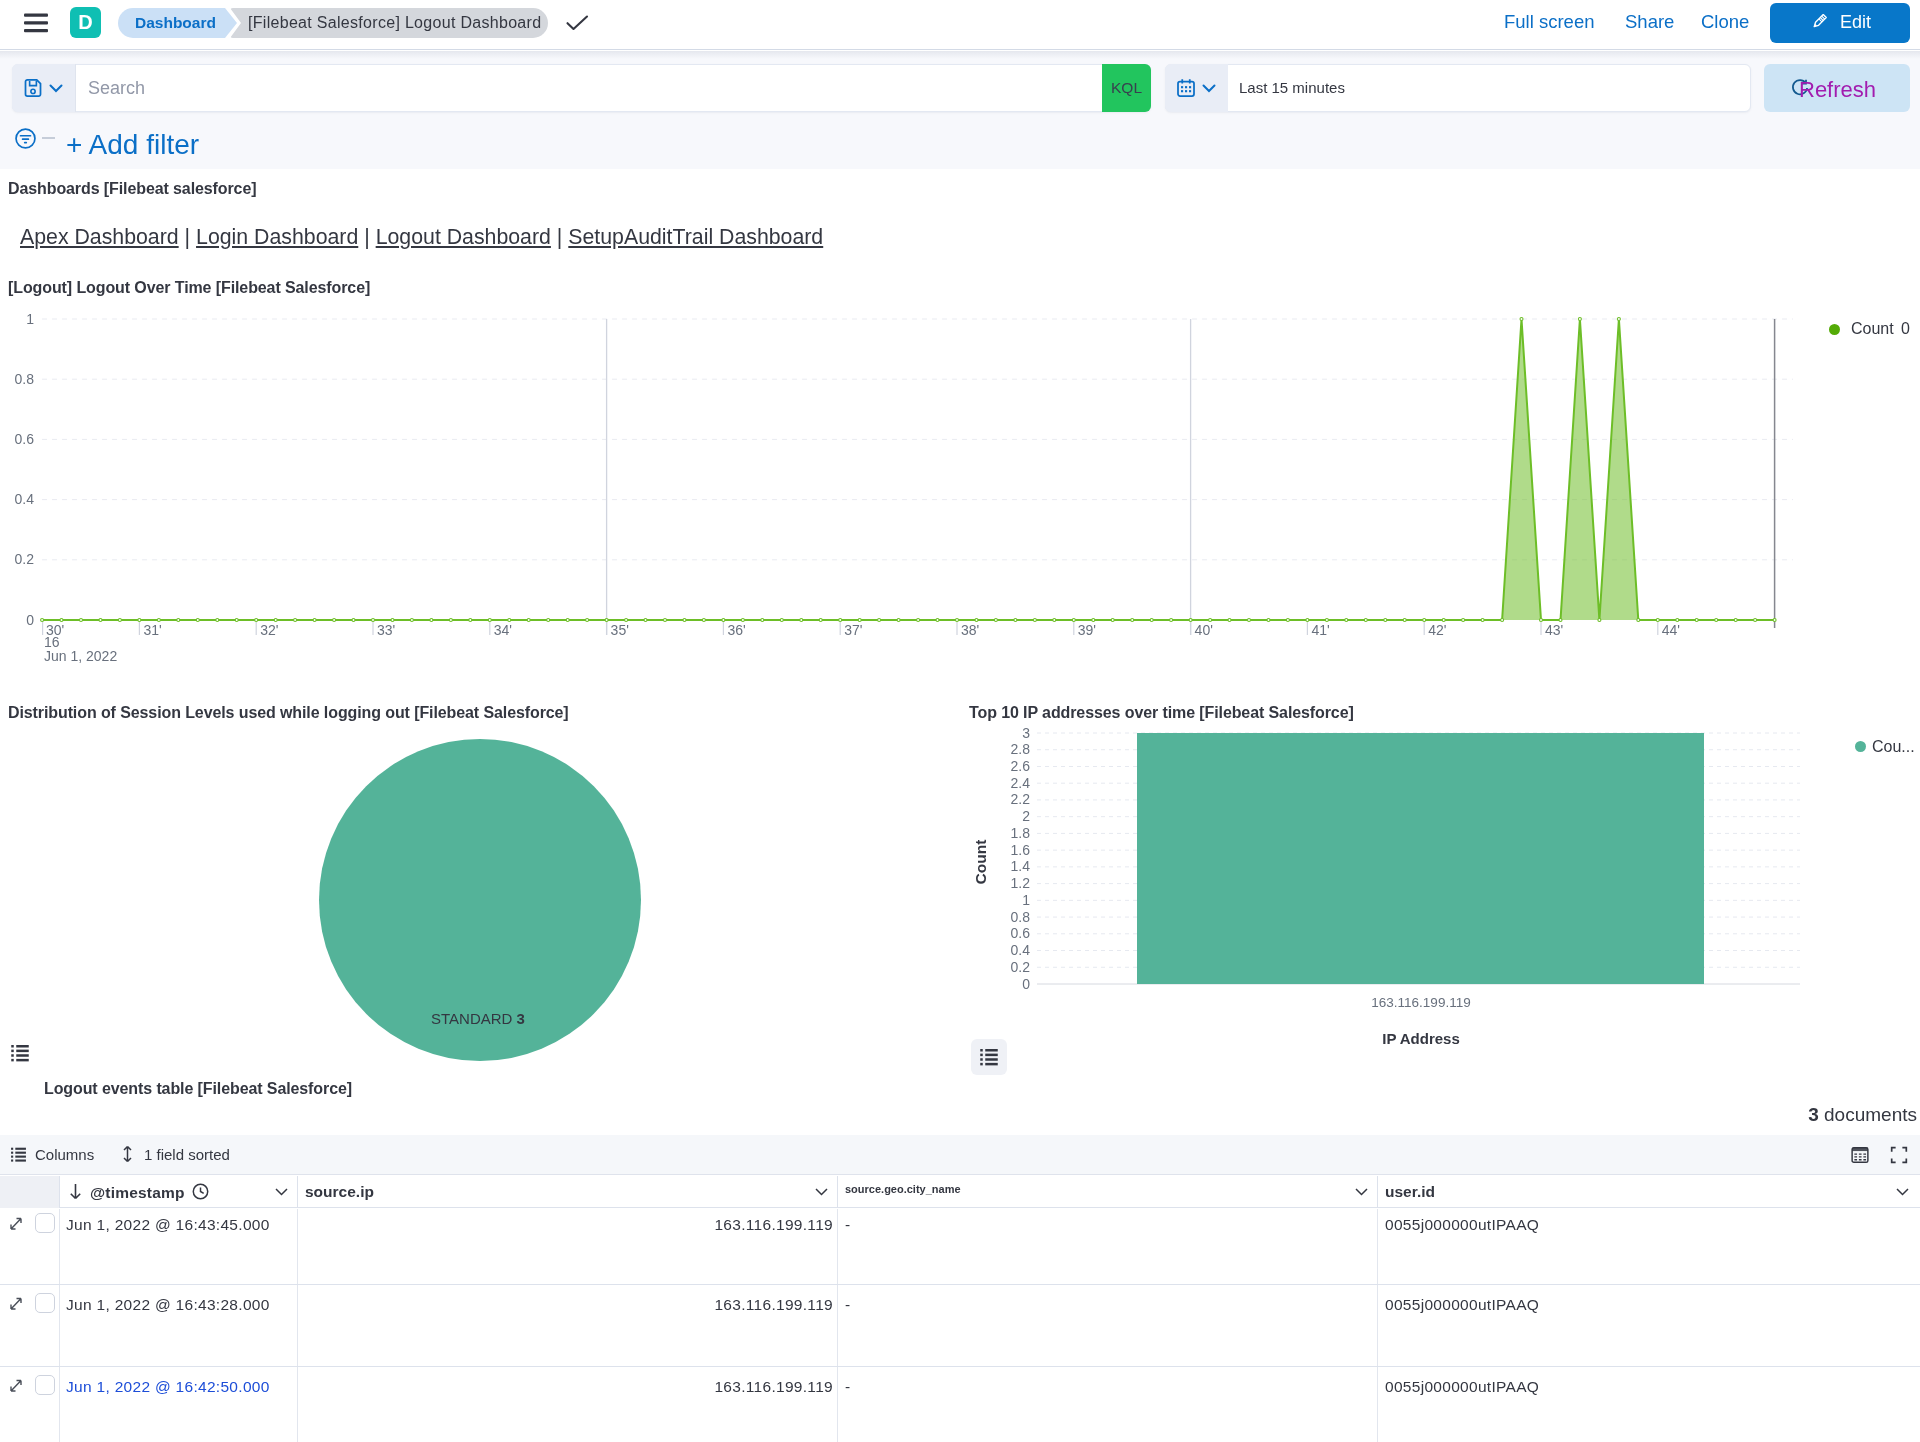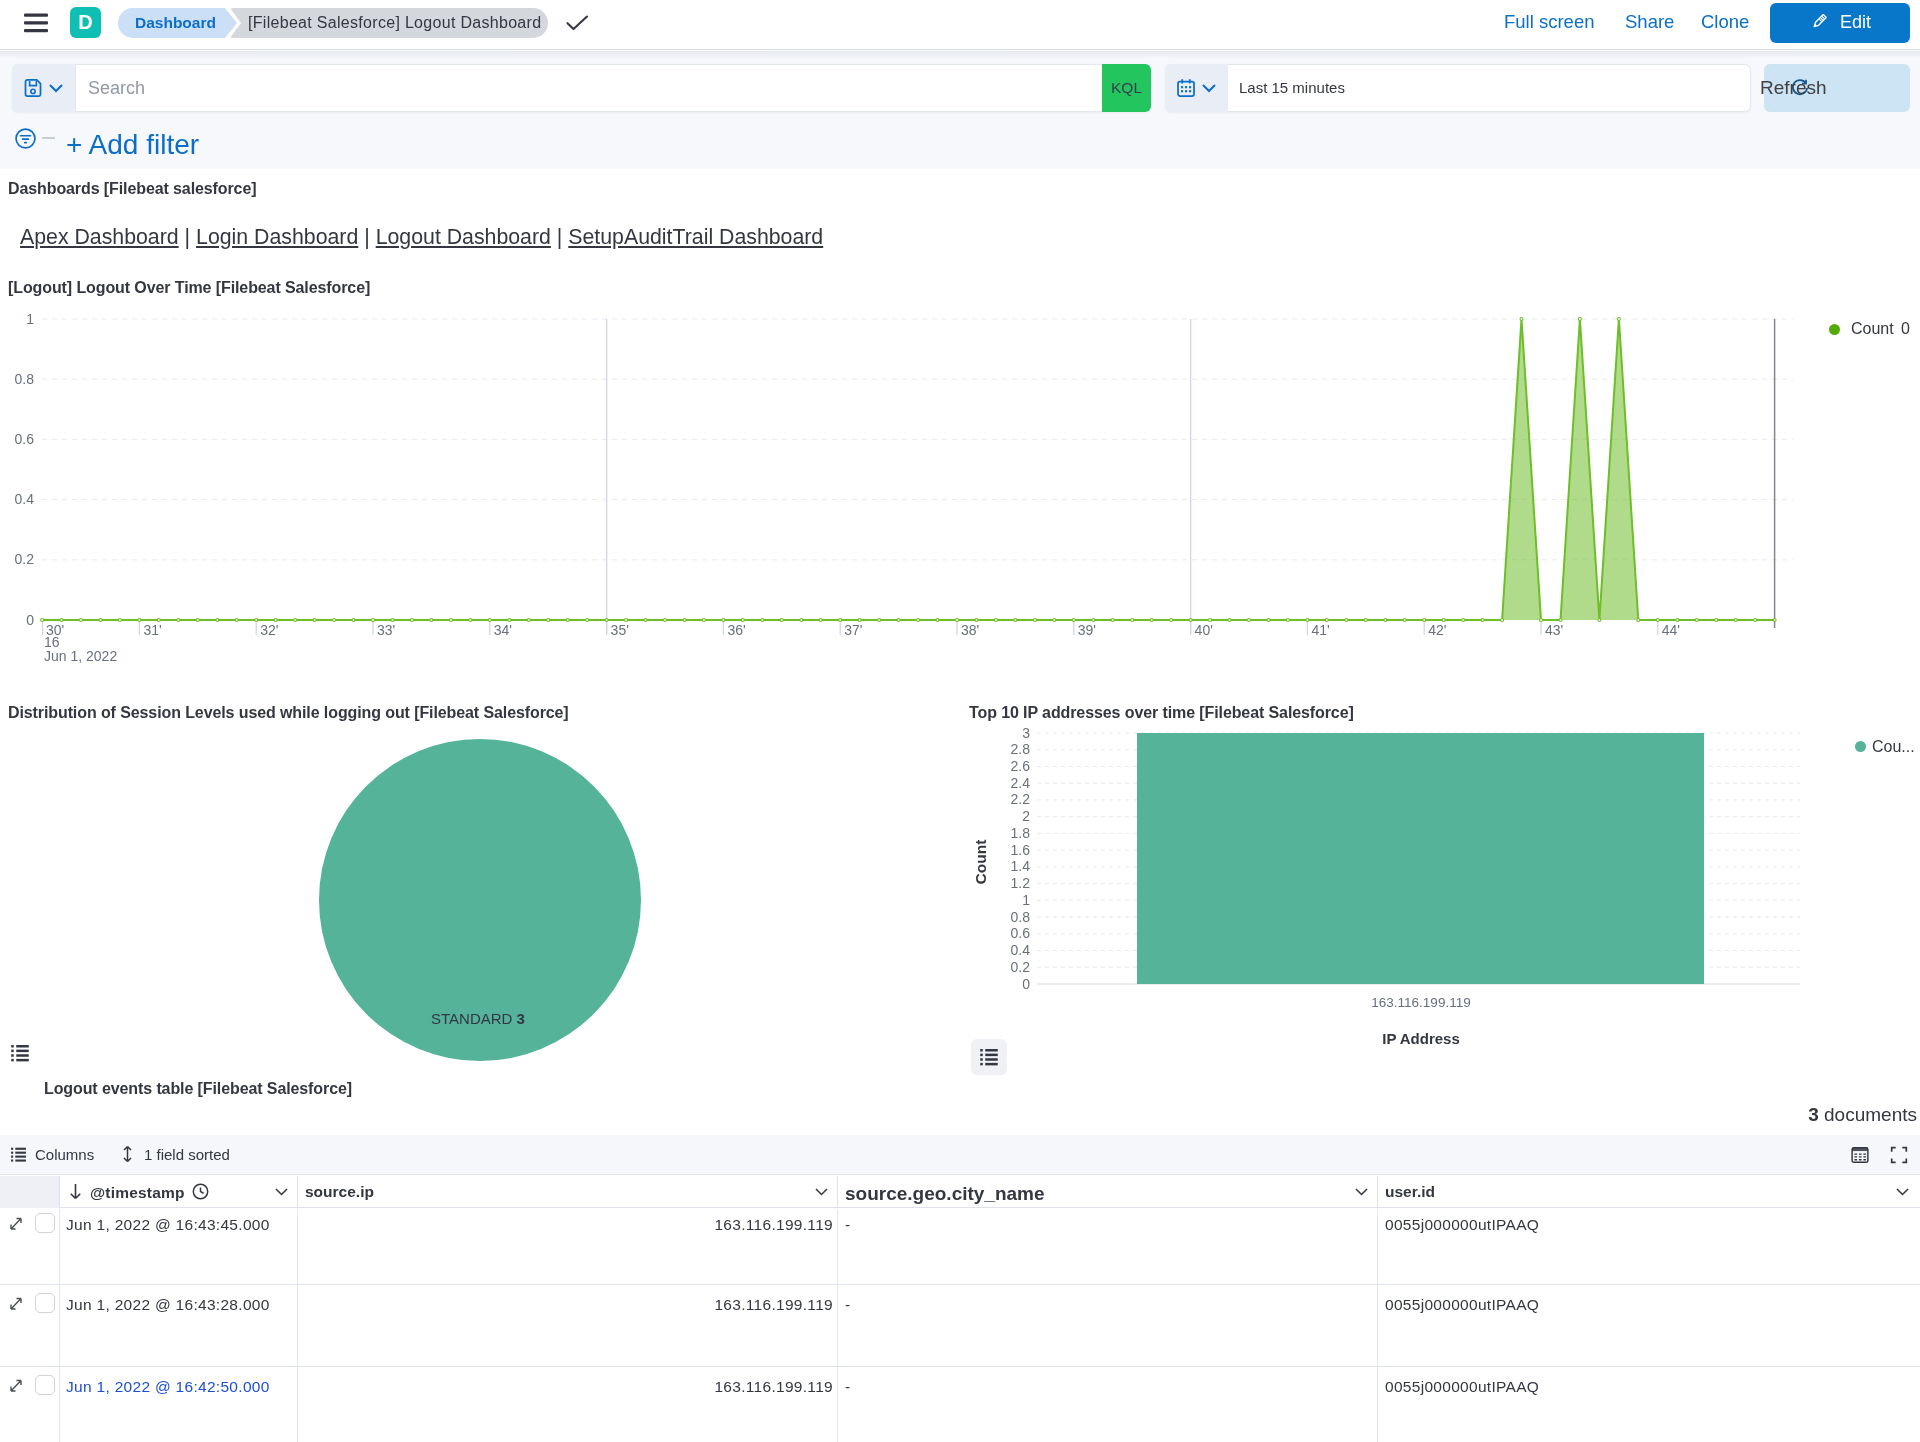--- a/index.html
+++ b/index.html
@@ -71,21 +71,21 @@
 </svg>
 <svg class="abs" style="left:1202px;top:84px;" width="14" height="9" viewBox="0 0 14 9">
 <polyline points="1.5,1.5 7,7 12.5,1.5" fill="none" stroke="#0b6fc7" stroke-width="2" stroke-linecap="round"></polyline>
 </svg>
 <div class="abs" style="left:1239px;top:64px;height:48px;line-height:48px;font-size:15px;color:#343741;">Last 15 minutes</div>
 <div class="abs" style="left:1764px;top:64px;width:146px;height:48px;background:#cde4f5;border-radius:6px;"></div>
 <svg class="abs" style="left:1790px;top:78px;" width="20" height="20" viewBox="0 0 16 16">
 <path d="M12.6 3.9 A5.7 5.7 0 1 0 13.7 8" fill="none" stroke="#13598f" stroke-width="1.4"></path>
 <path d="M12.8 1.3 V4.5 H9.6" fill="none" stroke="#13598f" stroke-width="1.4"></path>
 </svg>
-<div class="abs" style="left:1760px;top:77px;font-size:19px;color:#404040;">Refresh</div>
+<div class="abs" style="left:1799px;top:77px;font-size:22px;color:#a21caf;">Refresh</div>
 <svg class="abs" style="left:15px;top:128px;" width="21" height="21" viewBox="0 0 16 16">
 <circle cx="8" cy="8" r="7.2" fill="none" stroke="#0b6fc7" stroke-width="1.3"></circle>
 <path d="M4.2 5.9 h7.6 M5.8 8.5 h4.4 M7.4 11.1 h1.2" stroke="#0b6fc7" stroke-width="1.3" stroke-linecap="round"></path>
 </svg>
 <div class="abs" style="left:42px;top:136.5px;width:13px;height:2px;background:#c6cdd9;"></div>
 <div class="abs" style="left:66px;top:128.5px;font-size:28px;color:#0b6fc7;">+ Add filter</div>
 <div class="panel-title" style="left:8px;top:180px;">Dashboards [Filebeat salesforce]</div>
 <div class="abs" style="left:20px;top:225px;font-size:21.3px;color:#343741;">
 <span style="text-decoration:underline;">Apex Dashboard</span> <span style="color:#343741;">|</span> <span style="text-decoration:underline;">Login Dashboard</span> <span>|</span> <span style="text-decoration:underline;">Logout Dashboard</span> <span>|</span> <span style="text-decoration:underline;">SetupAuditTrail Dashboard</span>
 </div>
@@ -347,21 +347,21 @@
 <circle cx="8" cy="8" r="6.8" fill="none" stroke="#343741" stroke-width="1.4"></circle>
 <path d="M8 4.2 V8 L11 9.8" fill="none" stroke="#343741" stroke-width="1.4"></path>
 </svg>
 <svg class="abs" style="left:275px;top:1188px;" width="13" height="8" viewBox="0 0 13 8">
 <polyline points="1,1 6.5,6.5 12,1" fill="none" stroke="#343741" stroke-width="1.5"></polyline>
 </svg>
 <div class="abs" style="left:305px;top:1183px;font-size:15.5px;font-weight:bold;color:#343741;">source.ip</div>
 <svg class="abs" style="left:815px;top:1188px;" width="13" height="8" viewBox="0 0 13 8">
 <polyline points="1,1 6.5,6.5 12,1" fill="none" stroke="#343741" stroke-width="1.5"></polyline>
 </svg>
-<div class="abs" style="left:845px;top:1183px;font-size:19px;font-weight:bold;color:#343741;">source.geo.city_name</div>
+<div class="abs" style="left:845px;top:1183px;font-size:11px;font-weight:bold;color:#343741;">source.geo.city_name</div>
 <svg class="abs" style="left:1355px;top:1188px;" width="13" height="8" viewBox="0 0 13 8">
 <polyline points="1,1 6.5,6.5 12,1" fill="none" stroke="#343741" stroke-width="1.5"></polyline>
 </svg>
 <div class="abs" style="left:1385px;top:1183px;font-size:15.5px;font-weight:bold;color:#343741;">user.id</div>
 <svg class="abs" style="left:1896px;top:1188px;" width="13" height="8" viewBox="0 0 13 8">
 <polyline points="1,1 6.5,6.5 12,1" fill="none" stroke="#343741" stroke-width="1.5"></polyline>
 </svg>
 <div class="abs" style="left:0;top:1284px;width:1920px;height:1px;background:#dde2ec;"></div>
 <div class="abs" style="left:59px;top:1209px;width:1px;height:75px;background:#e2e6ee;"></div>
 <div class="abs" style="left:297px;top:1209px;width:1px;height:75px;background:#e2e6ee;"></div>

